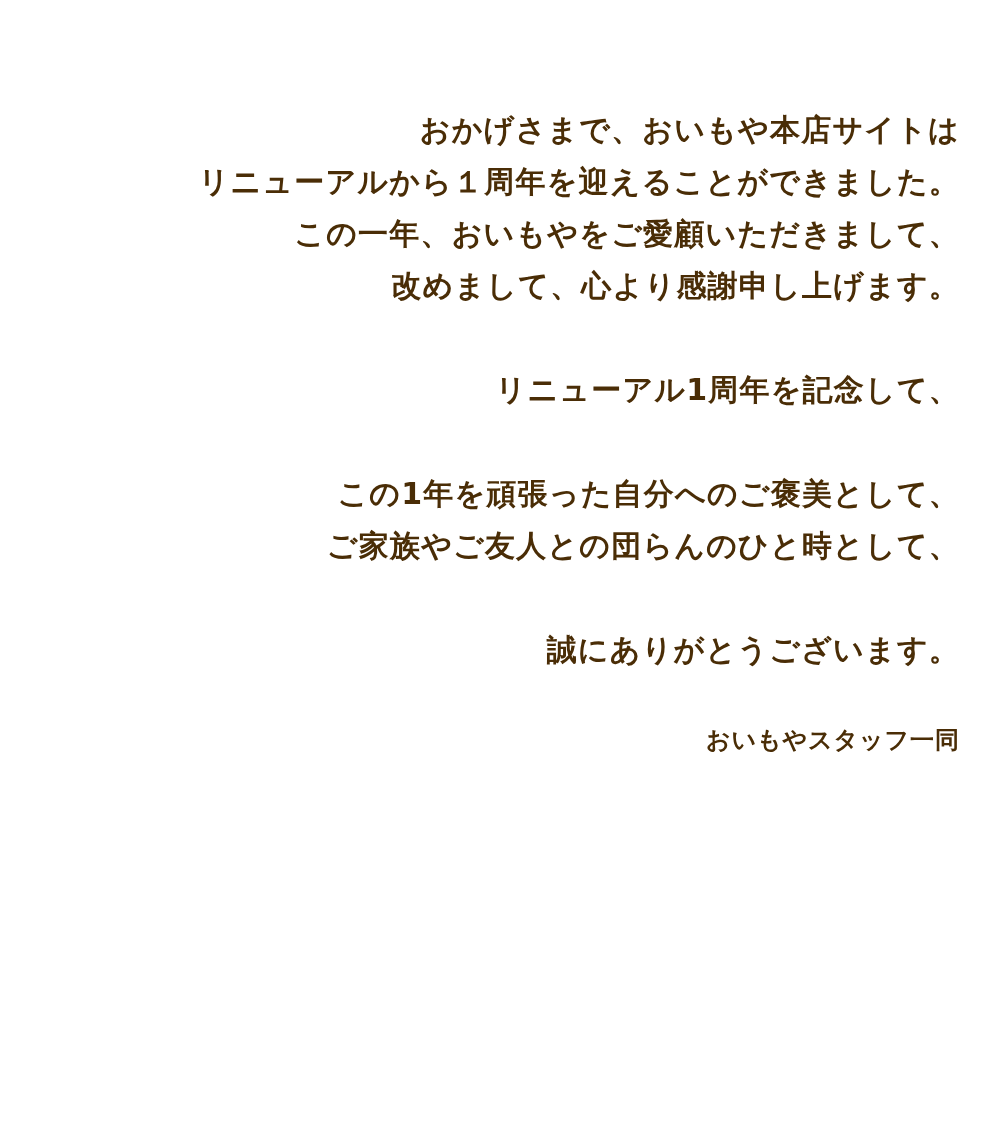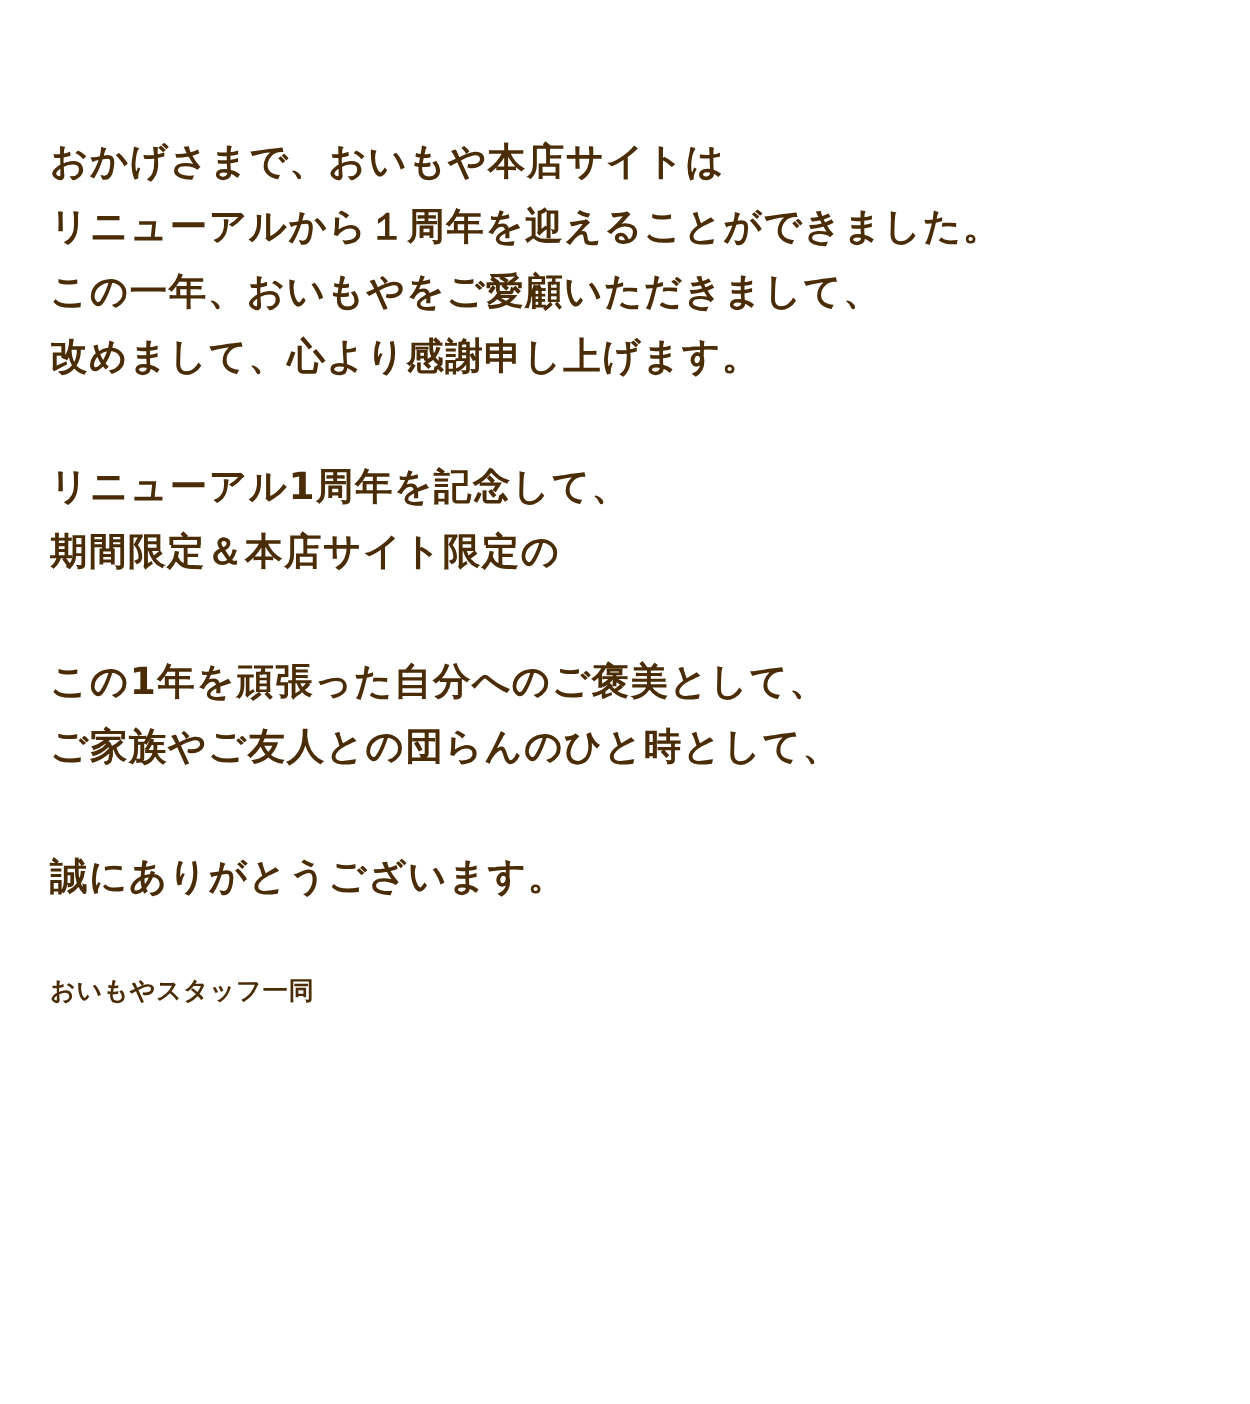--- a/index.html
+++ b/index.html
@@ -18,21 +18,21 @@
     width: 1000px;
     height: 1123px;
     box-sizing: border-box;
     padding: 104px 40px 0 40px;
     display: flex;
     flex-direction: column;
     align-items: center;
   }
   .message-block {
     width: 100%;
-    text-align: left;
+    text-align: right;
   }
   .para {
     margin: 0;
     padding: 0;
   }
   .para .line {
     display: block;
     color: #4a2d06;
     font-weight: 700;
     font-size: 30px;
@@ -43,21 +43,21 @@
   .gap {
     height: 52px;
   }
   .gap-small {
     height: 44px;
   }
   .signature {
     display: block;
     color: #4a2d06;
     font-weight: 700;
-    font-size: 20px;
+    font-size: 24px;
     line-height: 40px;
     letter-spacing: 0.04em;
     white-space: nowrap;
   }
 </style>
 </head>
 <body style="background: rgb(255, 255, 255);">
 
 <div class="page">
 
@@ -67,21 +67,20 @@
       <span class="line">おかげさまで、おいもや本店サイトは</span>
       <span class="line">リニューアルから１周年を迎えることができました。</span>
       <span class="line">この一年、おいもやをご愛顧いただきまして、</span>
       <span class="line">改めまして、心より感謝申し上げます。</span>
     </p>
 
     <div class="gap"></div>
 
     <p class="para">
       <span class="line">リニューアル1周年を記念して、</span>
-      <span class="line">期間限定＆本店サイト限定の</span>
     </p>
 
     <div class="gap"></div>
 
     <p class="para">
       <span class="line">この1年を頑張った自分へのご褒美として、</span>
       <span class="line">ご家族やご友人との団らんのひと時として、</span>
     </p>
 
     <div class="gap"></div>

